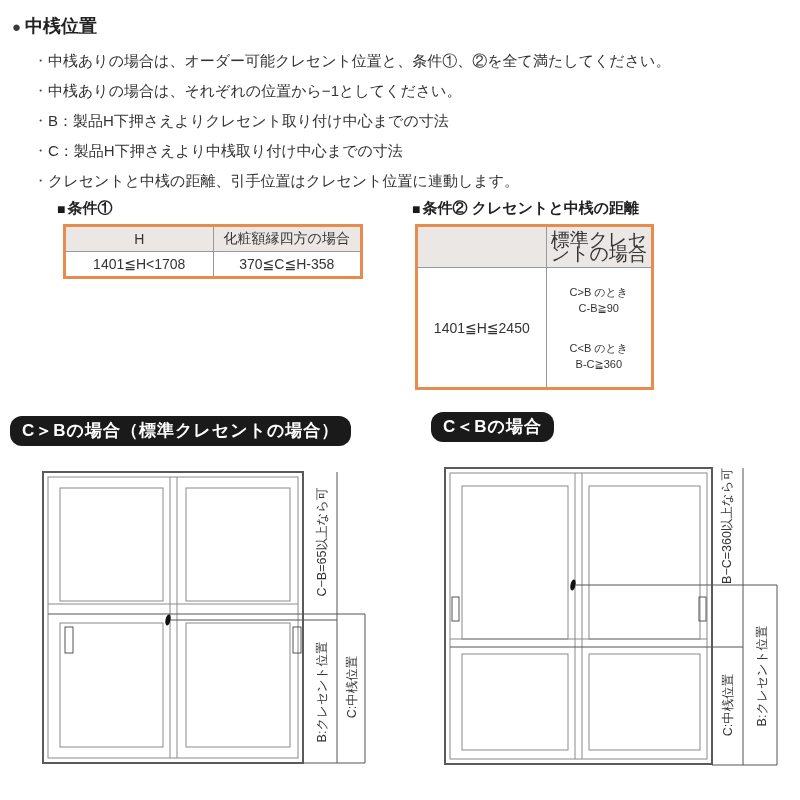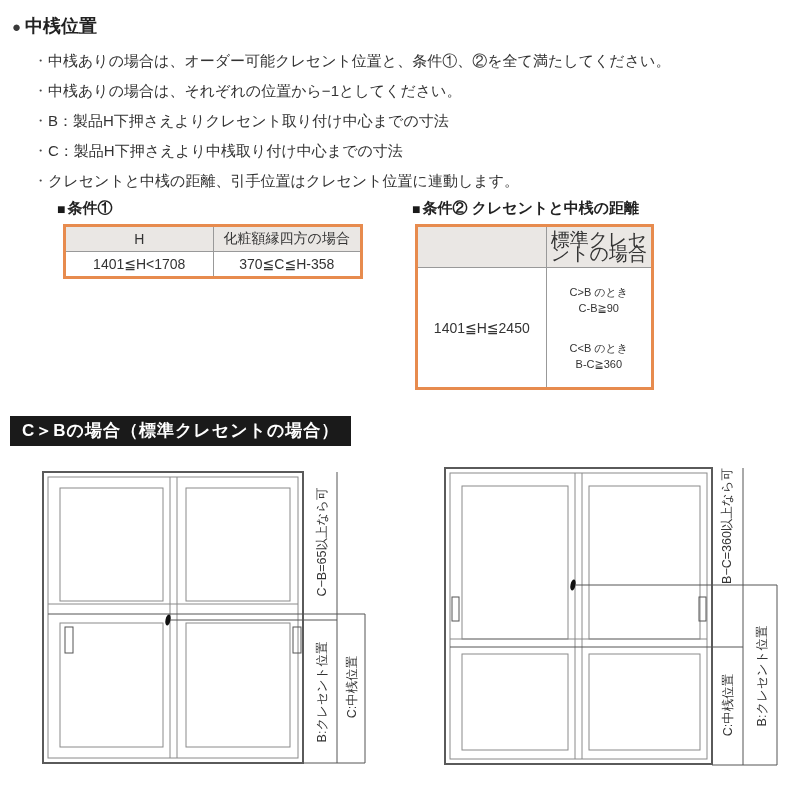--- a/index.html
+++ b/index.html
@@ -33,21 +33,21 @@
   #table1 td { width:50%; height:26px; }
   #table2 { left:415px; top:224px; width:239px; }
   #table2 .hdr { height:42px; font-size:19px; line-height:14px;margin-left:44px; }
   #table2 .c-left { width:131px; }
   #table2 .c-right { width:108px; }
   #table2 .cond-cell { height:121px; font-size:11px; line-height:16px; padding:6px 16px; }
   #table2 .cond-group + .cond-group { margin-top:24px; }
 
   
   .section-bar { position:absolute; background:#1A1A1A; color:#fff; font-weight:bold;
-    font-size:17px; height:30px; line-height:30px; padding:0 12px; letter-spacing:1px; }
+    font-size:17px; height:30px; line-height:30px; padding:0 12px; letter-spacing:1px;border-radius:12px; }
   #bar-left { left:10px; top:416px; }
   #bar-right { left:431px; top:412px; }
 
   
   .diagram { position:absolute; width:380px; height:345px; }
   #diagram-left { left:20px; top:452px; }
   #diagram-right { left:420px; top:452px; }
   svg { display:block; }
   .fline { stroke:#5a5a5a; stroke-width:2; fill:none; }
   .tline { stroke:#8a8a8a; stroke-width:1; fill:none; }
@@ -124,20 +124,21 @@
         <div class="cond-group">
           <div>C&lt;B のとき</div>
           <div>B-C≧360</div>
         </div>
       </td>
     </tr>
   </tbody>
     </table>
 
   <div class="section-bar" id="bar-left">C＞Bの場合（標準クレセントの場合）</div>
+  <div class="section-bar" id="bar-right">C＜Bの場合</div>
 
   <div class="diagram" id="diagram-left">
     <svg width="380" height="345" viewBox="0 0 380 345">
 
       <rect class="fline" x="23" y="20" width="260" height="291"></rect>
       <rect class="tline" x="28" y="25" width="250" height="281"></rect>
 
       <line class="tline" x1="150" y1="25" x2="150" y2="306"></line>
       <line class="tline" x1="157" y1="25" x2="157" y2="306"></line>
 

